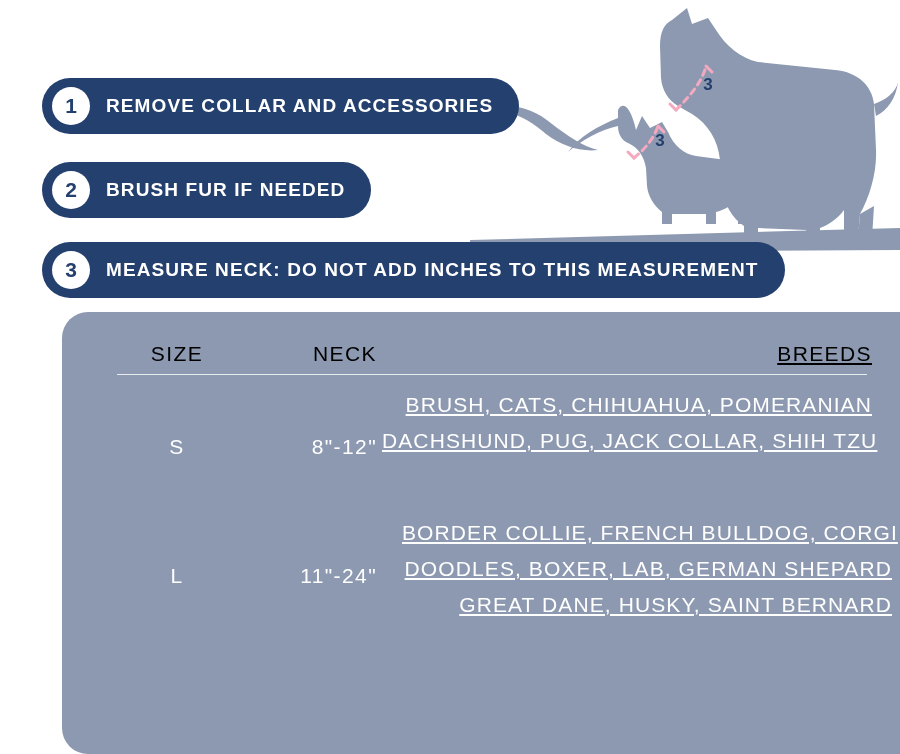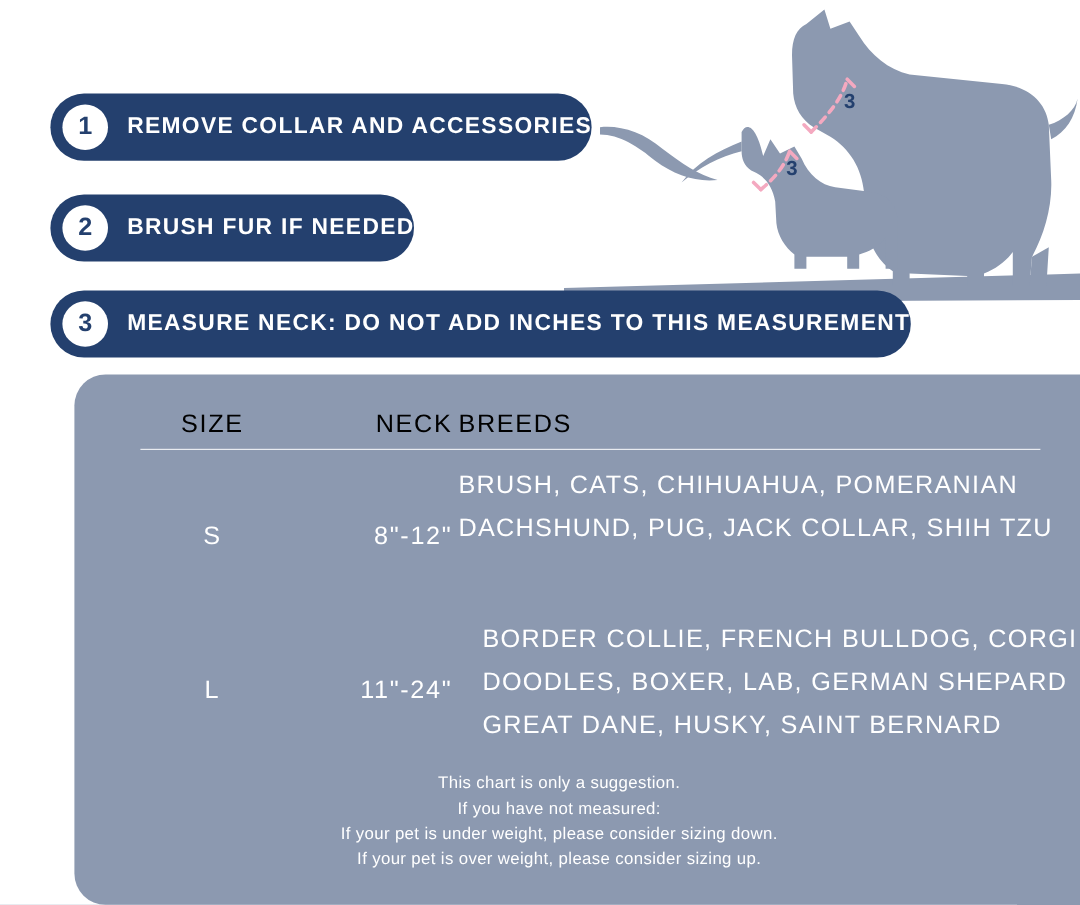--- a/index.html
+++ b/index.html
@@ -52,20 +52,21 @@
     flex: 0 0 auto;
     margin-right: 16px;
     letter-spacing: 0;
   }
   .step-label {
     color: #ffffff;
     font-size: 19px;
     font-weight: bold;
     letter-spacing: 1.1px;
     white-space: nowrap;
+    padding-right: 26px;
   }
 
   #step-1 { left: 42px; top: 78px; }
   #step-2 { left: 42px; top: 162px; }
   #step-3 { left: 42px; top: 242px; }
 
   
   #chart-panel {
     position: absolute;
     left: 62px;
@@ -79,21 +80,21 @@
 
   .chart-inner {
     position: relative;
     width: 100%;
     height: 100%;
     color: #ffffff;
   }
 
   .col-size   { position: absolute; left: 60px;  width: 110px; text-align: center; }
   .col-neck   { position: absolute; left: 175px; width: 140px; text-align: right; }
-  .col-breeds { position: absolute; left: 320px; width: 490px; text-align: left; }
+  .col-breeds { position: absolute; left: 320px; width: 490px; text-align: right; text-decoration: underline; }
 
   .head-row { top: 30px; }
   .head-cell {
     font-size: 21px;
     font-weight: normal;
     letter-spacing: 1.4px;
     color: #000000;
   }
 
   #header-rule {
@@ -250,21 +251,15 @@
     </div>
 
     <div class="col-size row-size" id="size-l">L</div>
     <div class="col-neck row-neck" id="neck-l">11"-24"</div>
     <div class="col-breeds" id="breeds-l">
       <div class="breed-line">BORDER COLLIE, FRENCH BULLDOG, CORGI</div>
       <div class="breed-line">DOODLES, BOXER, LAB, GERMAN SHEPARD</div>
       <div class="breed-line">GREAT DANE, HUSKY, SAINT BERNARD</div>
     </div>
 
-    <div id="footnote">
-      <div>This chart is only a suggestion.</div>
-      <div>If you have not measured:</div>
-      <div>If your pet is under weight, please consider sizing down.</div>
-      <div>If your pet is over weight, please consider sizing up.</div>
-    </div>
 
   </div>
 </div>
 
 </body></html>

